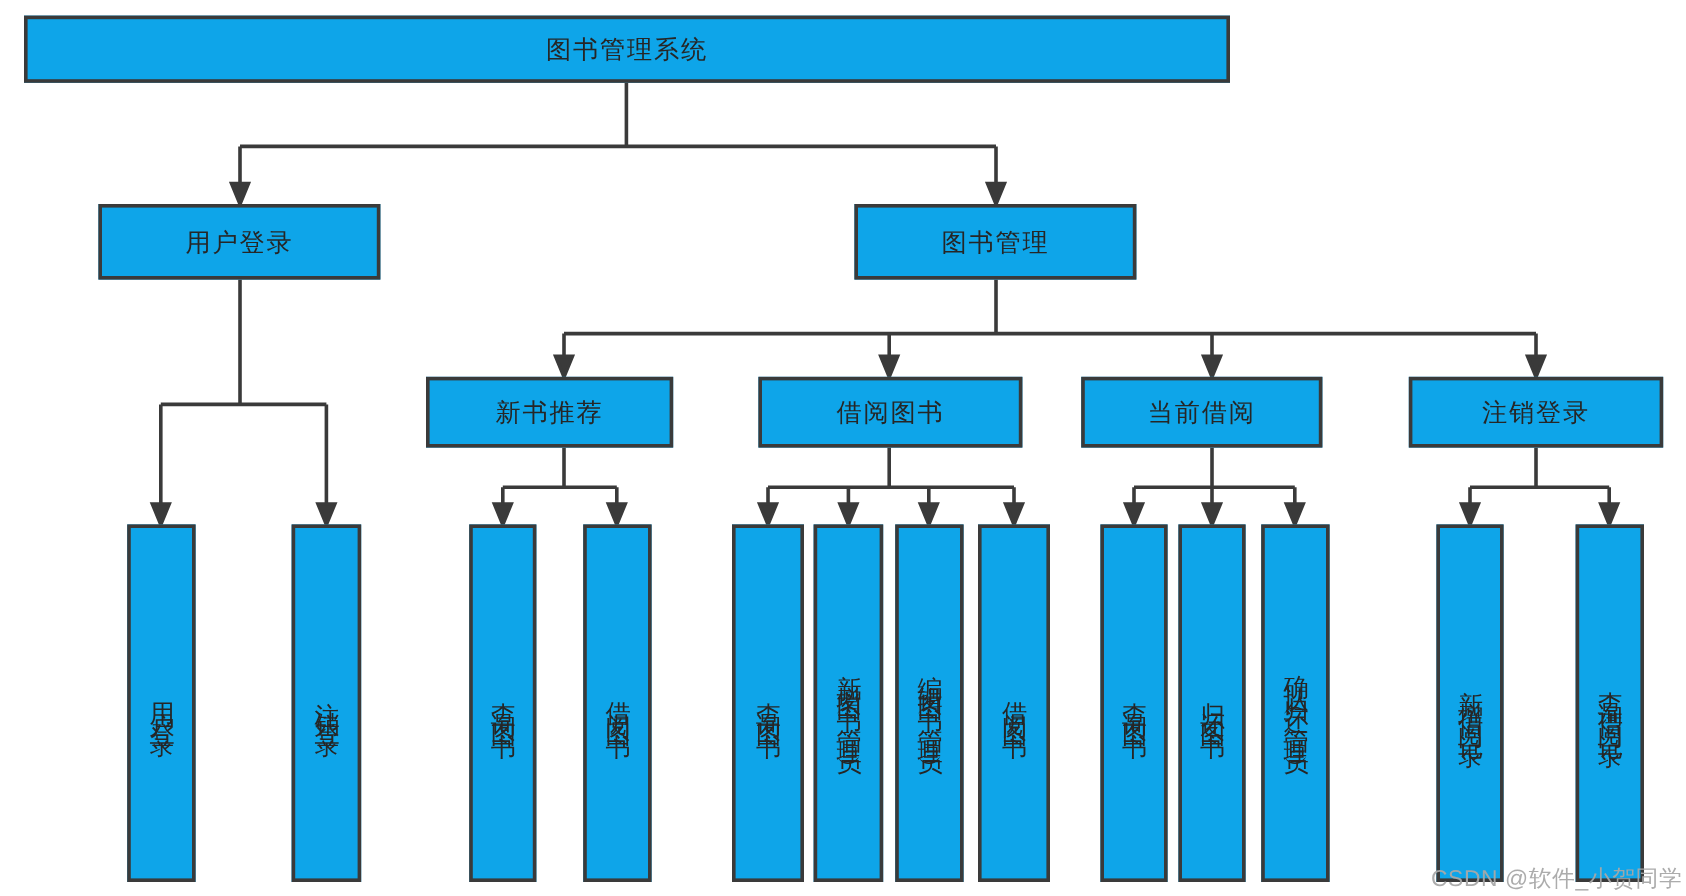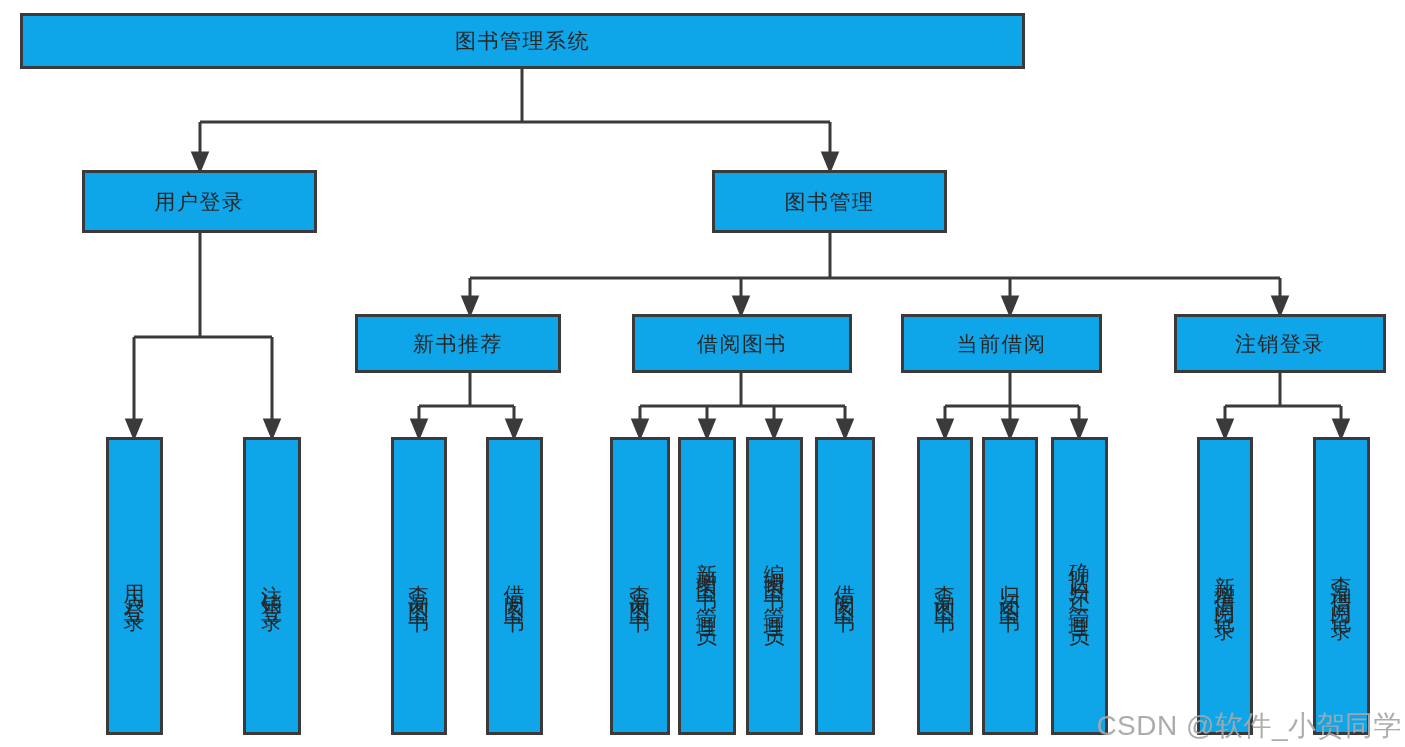--- a/index.html
+++ b/index.html
@@ -38,21 +38,21 @@
     writing-mode: vertical-rl;
     text-orientation: mixed;
     font-size: 21px;
     letter-spacing: 9px;
     line-height: 1;
   }
   .watermark {
     position: absolute;
     right: 3px;
     bottom: 2px;
-    font-size: 28px;
+    font-size: 19px;
     letter-spacing: 0.5px;
     color: rgba(168,168,168,0.95);
     z-index: 5;
     white-space: nowrap;
   }
 </style>
 </head>
 <body>
 
 <div class="canvas">

